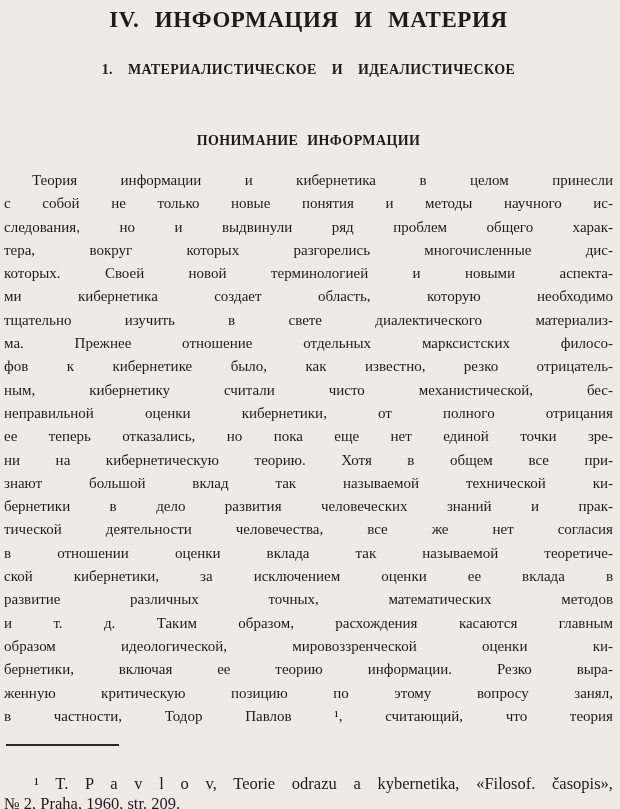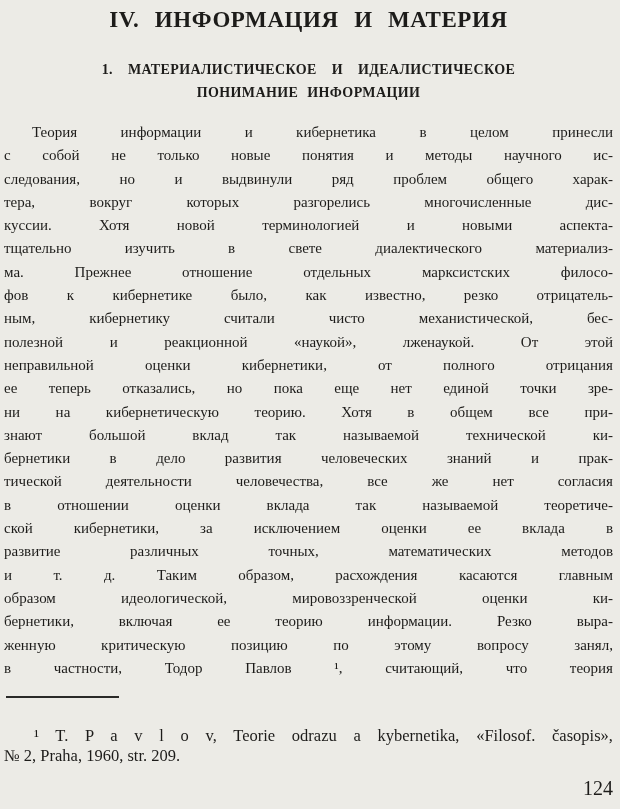--- a/index.html
+++ b/index.html
@@ -31,21 +31,21 @@
     margin-top: 1px;
   }
   .section-heading {
     text-align: center;
     font-weight: 700;
     font-size: 14px;
     line-height: 23px;
     margin-top: 25px;
   }
   .section-heading .sh-line1 { word-spacing: 11px; letter-spacing: 0.4px; }
-  .section-heading .sh-line2 { word-spacing: 5px;  letter-spacing: 0.4px; }
+  .section-heading .sh-line2 { word-spacing: 5px;  letter-spacing: 0.4px; margin-top: 48px; }
   .body-text {
     margin-top: 17px;
     font-size: 15px;
     line-height: 23.3px;
   }
   .body-line {
     text-align: justify;
     text-align-last: justify;
     white-space: normal;
   }
@@ -83,26 +83,26 @@
   <div class="section-heading">
     <div class="sh-line1">1. МАТЕРИАЛИСТИЧЕСКОЕ И ИДЕАЛИСТИЧЕСКОЕ</div>
     <div class="sh-line2">ПОНИМАНИЕ ИНФОРМАЦИИ</div>
   </div>
 
   <div class="body-text">
     <div class="body-line first">Теория информации и кибернетика в целом принесли</div>
     <div class="body-line">с собой не только новые понятия и методы научного ис-</div>
     <div class="body-line">следования, но и выдвинули ряд проблем общего харак-</div>
     <div class="body-line">тера, вокруг которых разгорелись многочисленные дис-</div>
-    <div class="body-line">куссии. Хотя новой терминологией и новыми аспекта-</div>
+    <div class="body-line">которых. Своей новой терминологией и новыми аспекта-</div>
+    <div class="body-line">ми кибернетика создает область, которую необходимо</div>
     <div class="body-line">тщательно изучить в свете диалектического материализ-</div>
     <div class="body-line">ма. Прежнее отношение отдельных марксистских филосо-</div>
     <div class="body-line">фов к кибернетике было, как известно, резко отрицатель-</div>
     <div class="body-line">ным, кибернетику считали чисто механистической, бес-</div>
-    <div class="body-line">полезной и реакционной «наукой», лженаукой. От этой</div>
     <div class="body-line">неправильной оценки кибернетики, от полного отрицания</div>
     <div class="body-line">ее теперь отказались, но пока еще нет единой точки зре-</div>
     <div class="body-line">ни на кибернетическую теорию. Хотя в общем все при-</div>
     <div class="body-line">знают большой вклад так называемой технической ки-</div>
     <div class="body-line">бернетики в дело развития человеческих знаний и прак-</div>
     <div class="body-line">тической деятельности человечества, все же нет согласия</div>
     <div class="body-line">в отношении оценки вклада так называемой теоретиче-</div>
     <div class="body-line">ской кибернетики, за исключением оценки ее вклада в</div>
     <div class="body-line">развитие различных точных, математических методов</div>
     <div class="body-line">и т. д. Таким образом, расхождения касаются главным</div>

